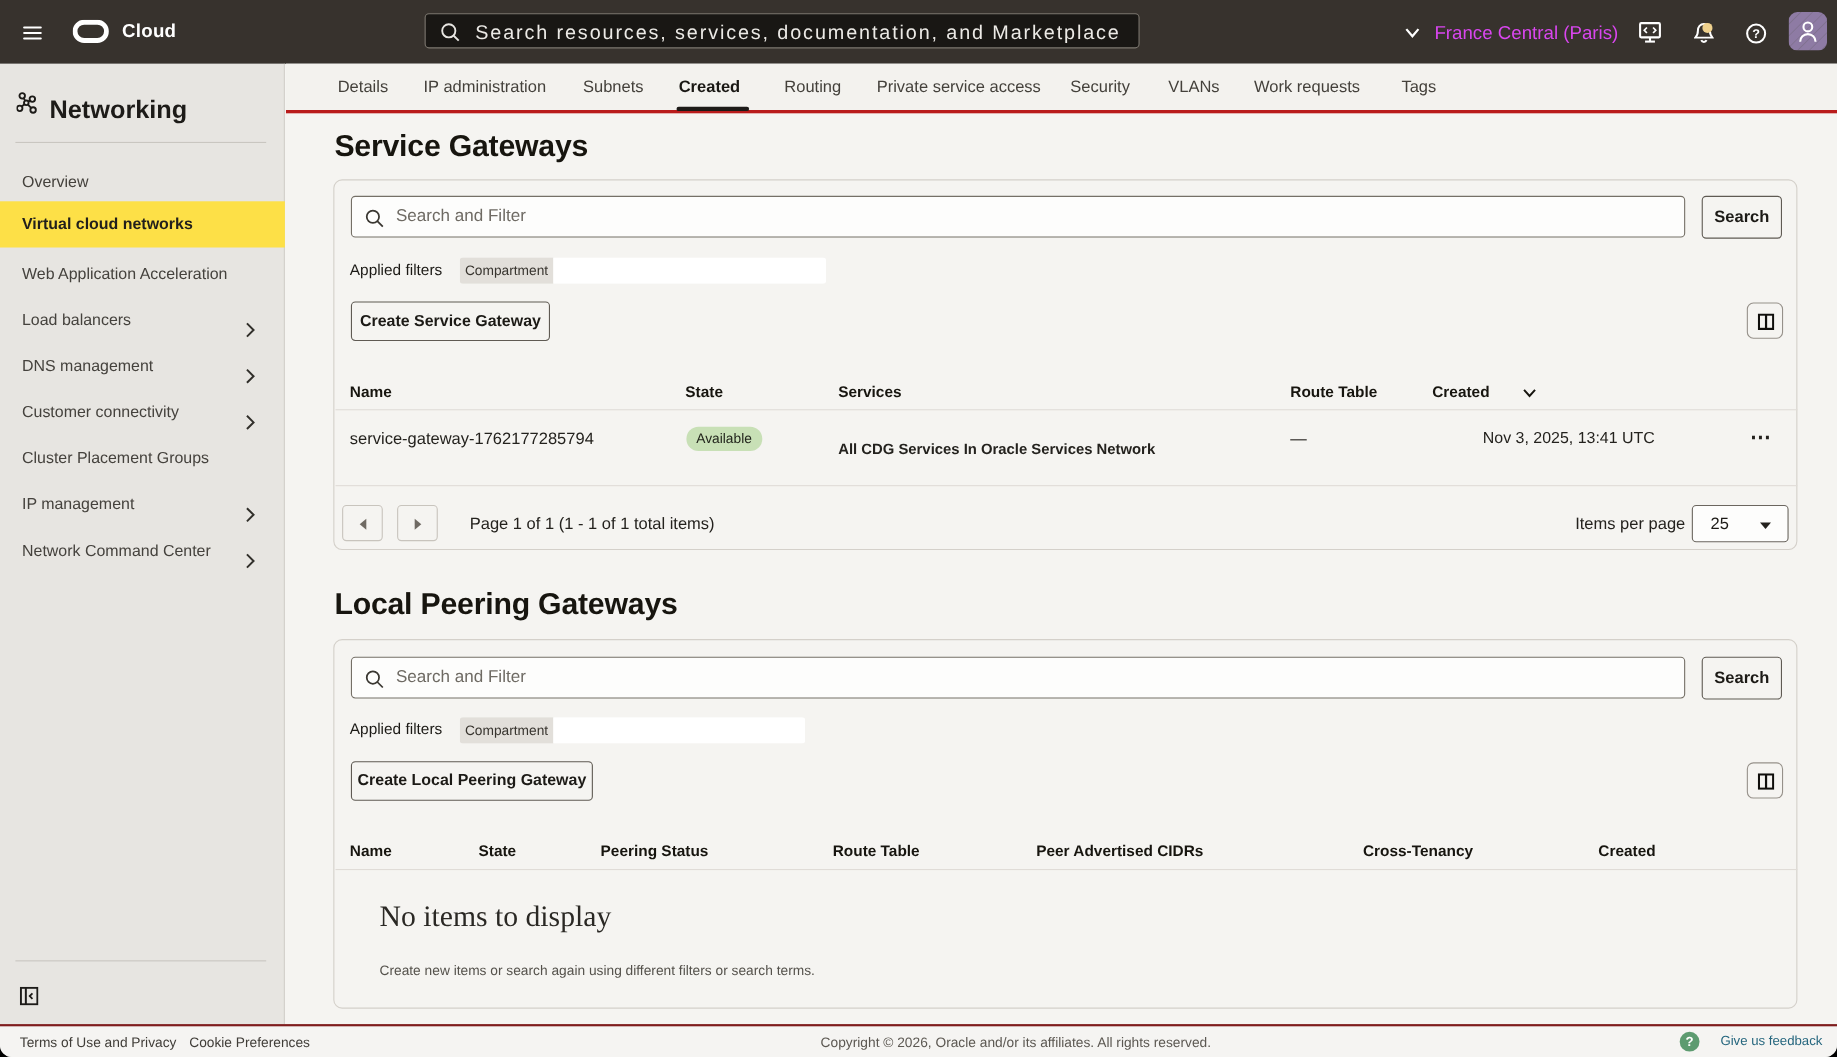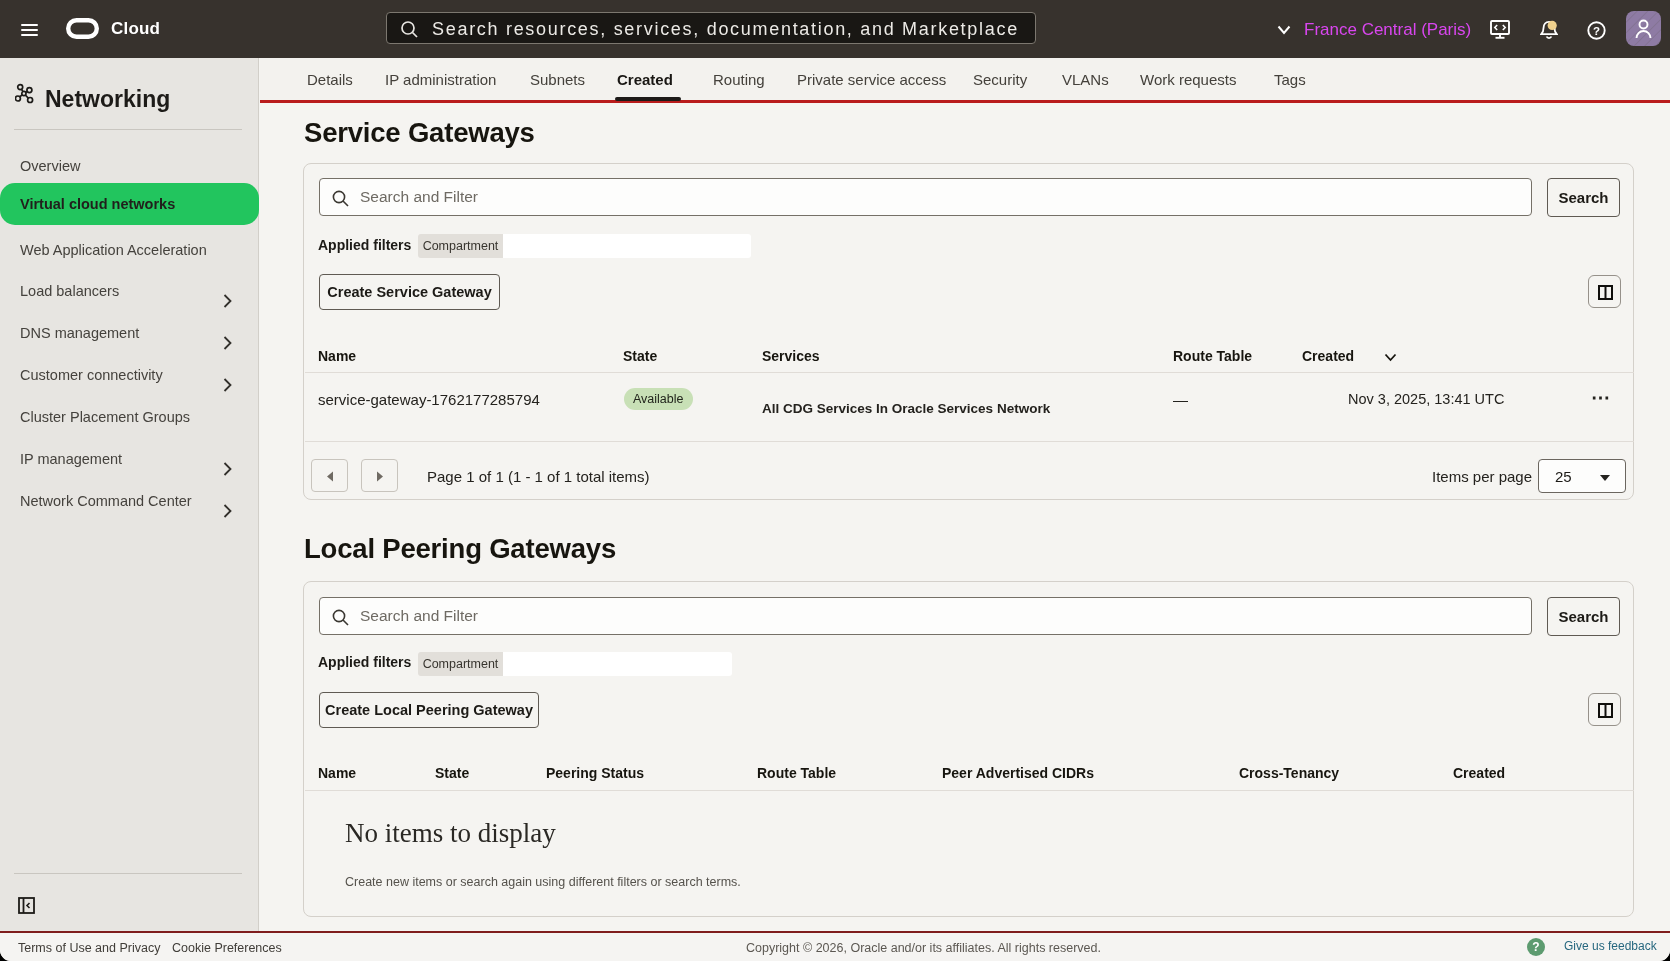--- a/index.html
+++ b/index.html
@@ -14,21 +14,21 @@
 .burger div { position:absolute; left:21px; width:17px; height:2.4px; background:#fff; border-radius:1px; }
 #cloudtxt { position:absolute; left:111px; top:19px; font-size:17px; font-weight:bold; color:#fff; letter-spacing:.2px; }
 #region { position:absolute; left:1304px; top:20px; font-size:17px; color:#d946ef; }
 
 
 #sidebar { position:absolute; left:0; top:58px; width:259px; height:873px; background:#e7e5e1; border-right:1px solid #d2cfc9; }
 #sidebar h1 { position:absolute; left:45px; top:28px; font-size:23px; font-weight:bold; color:#1d1b18; }
 #sidediv1 { position:absolute; left:14px; top:71px; width:228px; height:1px; background:#c9c6c0; }
 #sidediv2 { position:absolute; left:14px; top:815px; width:228px; height:1px; background:#c9c6c0; }
 .sitem { position:absolute; left:0; width:259px; height:42px; line-height:42px; font-size:14.5px; color:#45423d; padding-left:20px; }
-.sitem.sel { background:#22c55e; color:#211f1c; font-weight:bold;border-radius:15px; }
+.sitem.sel { background:#fde047; color:#211f1c; font-weight:bold; }
 .sitem .chv { position:absolute; right:27px; top:13px; }
 
 
 #footer { position:absolute; left:0; top:931px; width:1670px; height:30px; background:#f5f4f2; border-top:2px solid #7f1d1d; }
 #footer .flink { position:absolute; top:8px; font-size:12.5px; color:#403d38; }
 #footer #copyr { position:absolute; left:746px; top:8px; font-size:12.5px; color:#5c5852; }
 #fb { position:absolute; left:1564px; top:8px; font-size:12px; color:#25667e; }
 #fbq { position:absolute; left:1527px; top:938px; width:18px; height:18px; border-radius:50%; background:#5d9b70; color:#fff; font-size:12px; font-weight:bold; text-align:center; line-height:18px; }
 
 
@@ -36,21 +36,21 @@
 #tabbar { position:absolute; left:0; top:0; width:1410px; height:45px; background:#f3f2ee; border-bottom:3px solid #b91c1c; }
 .tab { position:absolute; top:13px; font-size:15px; color:#44413b; }
 .tab.sel { font-weight:bold; color:#191713; }
 #tabul { position:absolute; left:355px; top:39px; width:66px; height:4px; background:#1d1b18; border-radius:2px; }
 h2.secttl { position:absolute; left:44px; font-size:27.5px; font-weight:bold; color:#17150f; letter-spacing:-.2px; }
 
 .panel { position:absolute; left:43px; width:1331px; border:1px solid #d4d0ca; border-radius:8px; }
 .sinput { position:absolute; left:15px; width:1213px; height:38px; background:#fdfdfc; border:1px solid #757067; border-radius:4px; }
 .sinput .ph { position:absolute; left:40px; top:9px; font-size:15.5px; color:#6e6a63; }
 .sbtn { position:absolute; left:1243px; width:73px; height:39px; border:1px solid #5f5a53; border-radius:4px; font-size:15px; font-weight:bold; color:#1c1a16; text-align:center; line-height:38px; }
-.aflbl { position:absolute; left:14px; font-size:14px; font-weight:bold; color:#1c1a16; }
+.aflbl { position:absolute; left:14px; font-size:14px; font-weight:normal; color:#1c1a16; }
 .chip { position:absolute; left:114px; height:24px; border-radius:3px; overflow:hidden; }
 .chipl { position:absolute; left:0; top:0; height:24px; width:85px; background:#e2dfda; font-size:12.5px; color:#38352f; line-height:24px; text-align:center; }
 .chipr { position:absolute; top:0; height:24px; background:#fff; }
 .cbtn { position:absolute; left:15px; height:36px; border:1px solid #5f5a53; border-radius:4px; white-space:nowrap; font-size:14.5px; font-weight:bold; color:#1c1a16; text-align:center; line-height:34px; }
 .colbtn { position:absolute; left:1284px; width:33px; height:33px; border:1px solid #96918a; border-radius:6px; }
 .colbtn svg { position:absolute; left:9px; top:9px; }
 .thdr { position:absolute; font-size:14px; font-weight:bold; color:#17150f; }
 .tcell { position:absolute; font-size:15px; color:#24221e; }
 .hline { position:absolute; left:1px; width:1329px; height:1px; background:#e0dcd7; }
 

